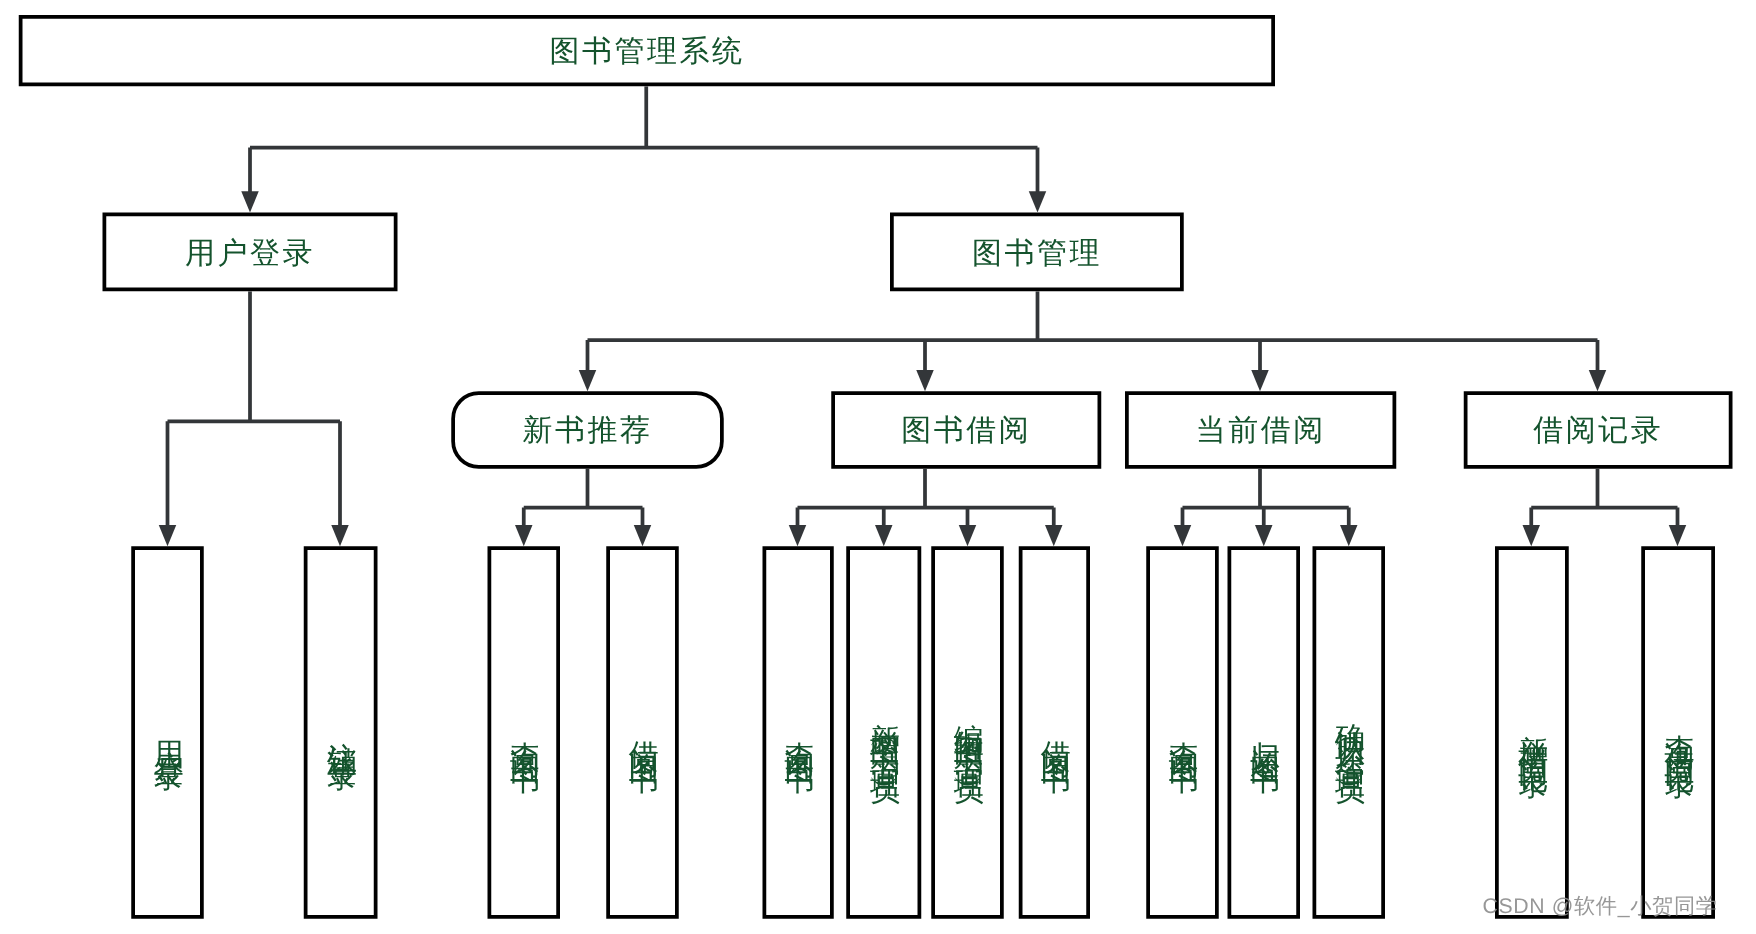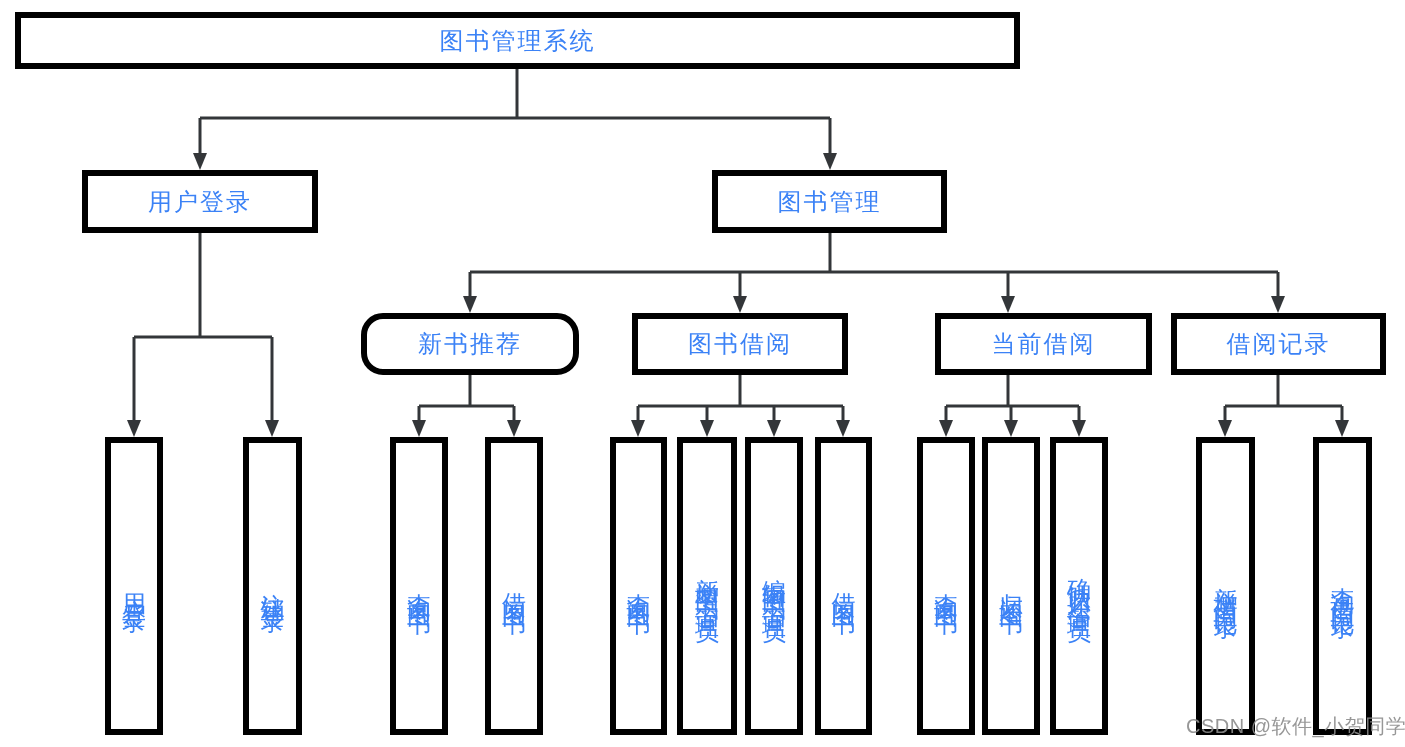--- a/index.html
+++ b/index.html
@@ -9,41 +9,41 @@
     height: 747px;
     background: #ffffff;
     font-family: "Liberation Sans", sans-serif;
     color: #34373b;
     overflow: hidden;
   }
   svg.wires { position: absolute; left: 0; top: 0; width: 1405px; height: 747px; }
   .node {
     position: absolute;
     box-sizing: border-box;
-    border: 6px solid #000000;
+    border: 3px solid #000000;
     background: #ffffff;
     display: flex;
     align-items: center;
     justify-content: center;
     font-size: 24px;
     letter-spacing: 2px;
-    color: #3b82f6;
+    color: #14532d;
     z-index: 2;
   }
   .leaf span {
     writing-mode: vertical-rl;
     font-size: 24px;
     letter-spacing: 6px;
     line-height: 1;
   }
   .watermark {
     position: absolute;
     left: 1186px;
     top: 713px;
-    font-size: 20px;
+    font-size: 17px;
     color: rgba(140,140,140,0.9);
     white-space: nowrap;
     z-index: 5;
     letter-spacing: 0.5px;
   }
 </style>
 </head>
 <body>
 
 <div class="canvas">
@@ -123,22 +123,22 @@
       <polygon points="1335,420 1349,420 1342,437" fill="#333639" stroke="none"></polygon>
     </g>
   </svg>
 
   <div class="node" style="left:15px; top:12px; width:1005px; height:57px;">图书管理系统</div>
 
   <div class="node" style="left:82px; top:170px; width:236px; height:63px;">用户登录</div>
   <div class="node" style="left:712px; top:170px; width:235px; height:63px;text-align:right;">图书管理</div>
 
   <div class="node" style="left:361px; top:313px; width:218px; height:62px;border-radius:22px;">新书推荐</div>
-  <div class="node" style="left:632px; top:313px; width:216px; height:62px;">图书借阅</div>
-  <div class="node" style="left:900px; top:313px; width:217px; height:62px;margin-left:35px;">当前借阅</div>
+  <div class="node" style="left:665px; top:313px; width:216px; height:62px;">图书借阅</div>
+  <div class="node" style="left:900px; top:313px; width:217px; height:62px;">当前借阅</div>
   <div class="node" style="left:1171px; top:313px; width:215px; height:62px;text-align:right;">借阅记录</div>
 
   <div class="node leaf" style="left:105px; top:437px; width:58px; height:298px;">
     <span>用户登录</span>
   </div>
   <div class="node leaf" style="left:243px; top:437px; width:59px; height:298px;">
     <span>注销登录</span>
   </div>
 
   <div class="node leaf" style="left:390px; top:437px; width:58px; height:298px;">

